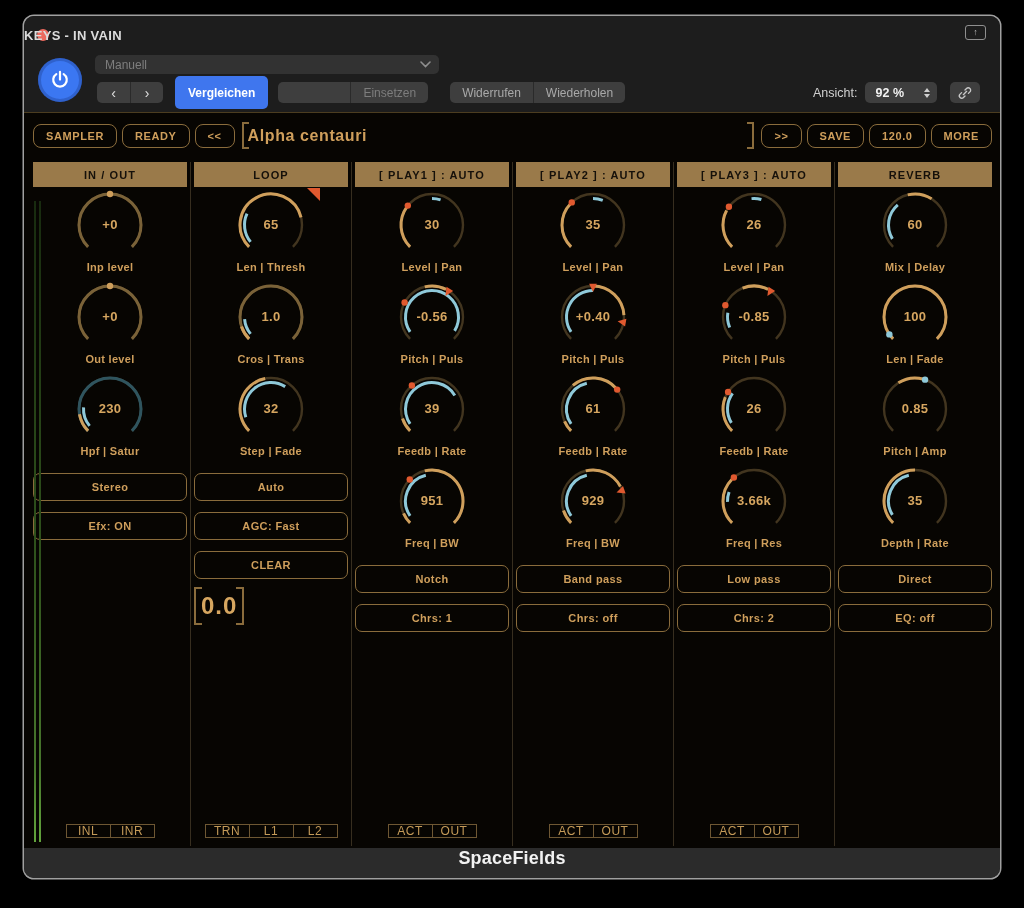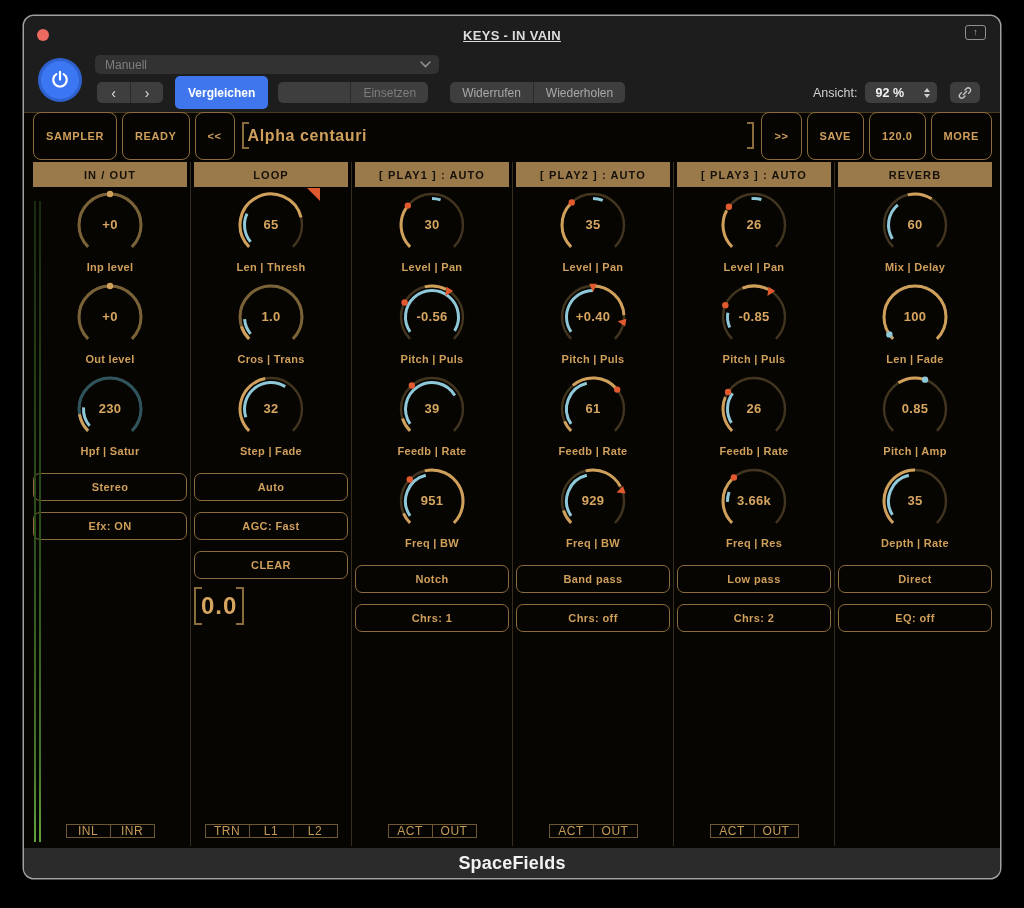--- a/index.html
+++ b/index.html
@@ -4,22 +4,22 @@
 <style>
   html,body{margin:0;padding:0;background:#000;}
   *{box-sizing:border-box;font-family:"Liberation Sans",sans-serif;}
   .stage{position:relative;width:1024px;height:908px;background:#000;overflow:hidden;}
   .window{position:absolute;left:24px;top:16px;width:976px;height:862px;border-radius:10px;
           background:#1d1d1d;box-shadow:0 0 0 1.5px rgba(200,200,200,.8),0 10px 40px rgba(0,0,0,.9);
           display:flex;flex-direction:column;overflow:hidden;}
   
   .chrome{position:relative;height:96px;background:#1d1d1d;flex:none;}
   .close-dot{position:absolute;left:13px;top:13px;width:12px;height:12px;border-radius:50%;background:#ec6a5f;}
-  .win-title{position:absolute;left:0;right:0;top:12px;text-align:center;color:#dcdcdc;
-             font-size:13px;font-weight:bold;letter-spacing:.3px;text-decoration:underline;}
+  .win-title{position:absolute;left:0;right:0;top:12px;text-align:left;color:#dcdcdc;
+             font-size:13px;font-weight:bold;letter-spacing:.3px;}
   .popout{position:absolute;right:14px;top:9px;width:21px;height:15px;border:1.5px solid #8f8f8f;
           border-radius:3px;color:#b8b8b8;font-size:9px;line-height:12px;text-align:center;}
   .power{position:absolute;left:14px;top:42px;width:44px;height:44px;border-radius:50%;
          background:#3b77f2;border:none;display:flex;align-items:center;justify-content:center;
          box-shadow:inset 0 0 0 3px rgba(10,30,90,.25);}
   .preset-select{position:absolute;left:71px;top:39px;width:344px;height:19px;background:#323232;
                  border-radius:5px;display:flex;align-items:center;padding:0 8px 0 10px;
                  color:#7e7e7e;font-size:12px;}
   .preset-select .grow{flex:1;}
   .chrome-row2{position:absolute;left:73px;right:20px;top:66px;height:21px;display:flex;align-items:center;}
@@ -39,21 +39,21 @@
   .view-box{display:flex;align-items:center;height:21px;background:#3e3e3e;border-radius:5px;
             padding:0 7px 0 11px;color:#f2f2f2;font-size:12.5px;font-weight:bold;gap:20px;}
   .stepper{display:flex;flex-direction:column;gap:2px;align-items:center;}
   .st-up{width:0;height:0;border-left:3.5px solid transparent;border-right:3.5px solid transparent;border-bottom:4.5px solid #cfcfcf;}
   .st-dn{width:0;height:0;border-left:3.5px solid transparent;border-right:3.5px solid transparent;border-top:4.5px solid #cfcfcf;}
   .link-btn{margin-left:13px;width:30px;height:21px;background:#3e3e3e;border:none;border-radius:5px;
             display:flex;align-items:center;justify-content:center;}
   
   .plugin-body{flex:none;height:736px;background:#070502;border-top:1px solid #4c3d20;padding:5px 8px 0 9px;position:relative;}
   .plugin-toolbar{display:flex;align-items:center;height:35px;gap:5px;}
-  .pbtn{height:48px;border:1.2px solid #8a6c3c;border-radius:8px;background:transparent;
+  .pbtn{height:24px;border:1.2px solid #8a6c3c;border-radius:8px;background:transparent;
         color:#cf9f5c;font-size:11px;font-weight:bold;letter-spacing:.6px;padding:0 12px;white-space:nowrap;}
   .preset-field{flex:1;height:35px;display:flex;align-items:center;margin:0 2px;}
   .fbracket{width:6px;height:27px;position:relative;flex:none;}
   .fbracket::before,.fbracket::after{content:"";position:absolute;width:5px;height:2px;background:#8a6c3c;}
   .fb-l{border-left:2px solid #8a6c3c;}
   .fb-l::before{left:0;top:0;} .fb-l::after{left:0;bottom:0;}
   .fb-r{border-right:2px solid #8a6c3c;}
   .fb-r::before{right:0;top:0;} .fb-r::after{right:0;bottom:0;}
   .preset-name{flex:1;color:#cf9f5c;font-size:16px;font-weight:bold;letter-spacing:.6px;}
   .columns{position:relative;margin-top:9px;height:684px;display:grid;
@@ -78,21 +78,21 @@
   .dbracket::before,.dbracket::after{content:"";position:absolute;width:6px;height:2px;background:#8a6c3c;}
   .db-l{border-left:2px solid #8a6c3c;} .db-l::before{left:0;top:0;} .db-l::after{left:0;bottom:0;}
   .db-r{border-right:2px solid #8a6c3c;} .db-r::before{right:0;top:0;} .db-r::after{right:0;bottom:0;}
   .display-val{color:#d6a660;font-size:24px;font-weight:bold;letter-spacing:1px;}
   .mini-group{position:absolute;bottom:8px;left:0;right:0;display:flex;justify-content:center;}
   .mini-btn{height:14px;min-width:45px;border:1px solid #6e5733;background:transparent;color:#c49a58;
             font-size:12px;font-weight:normal;letter-spacing:.5px;display:flex;align-items:center;justify-content:center;}
   .mini-btn+.mini-btn{margin-left:-1px;}
   .meters{position:absolute;left:1px;top:34px;bottom:6px;display:flex;gap:3px;}
   .meter-strip{width:2px;background:linear-gradient(to bottom,#182b0f,#2f521c 55%,#47762c 88%,#62a43c);}
-  .plugin-footer{flex:none;height:30px;background:#2b2b2b;display:flex;align-items:center;justify-content:center;}
+  .plugin-footer{flex:none;height:30px;background:#2b2b2b;display:flex;align-items:flex-start;justify-content:center;}
   .brand{color:#f2f2f2;font-size:18px;font-weight:bold;letter-spacing:.2px;}
 </style>
 </head>
 <body>
 
 <div class="stage">
   <div class="window">
 
     <div class="chrome">
       <span class="close-dot"></span>

